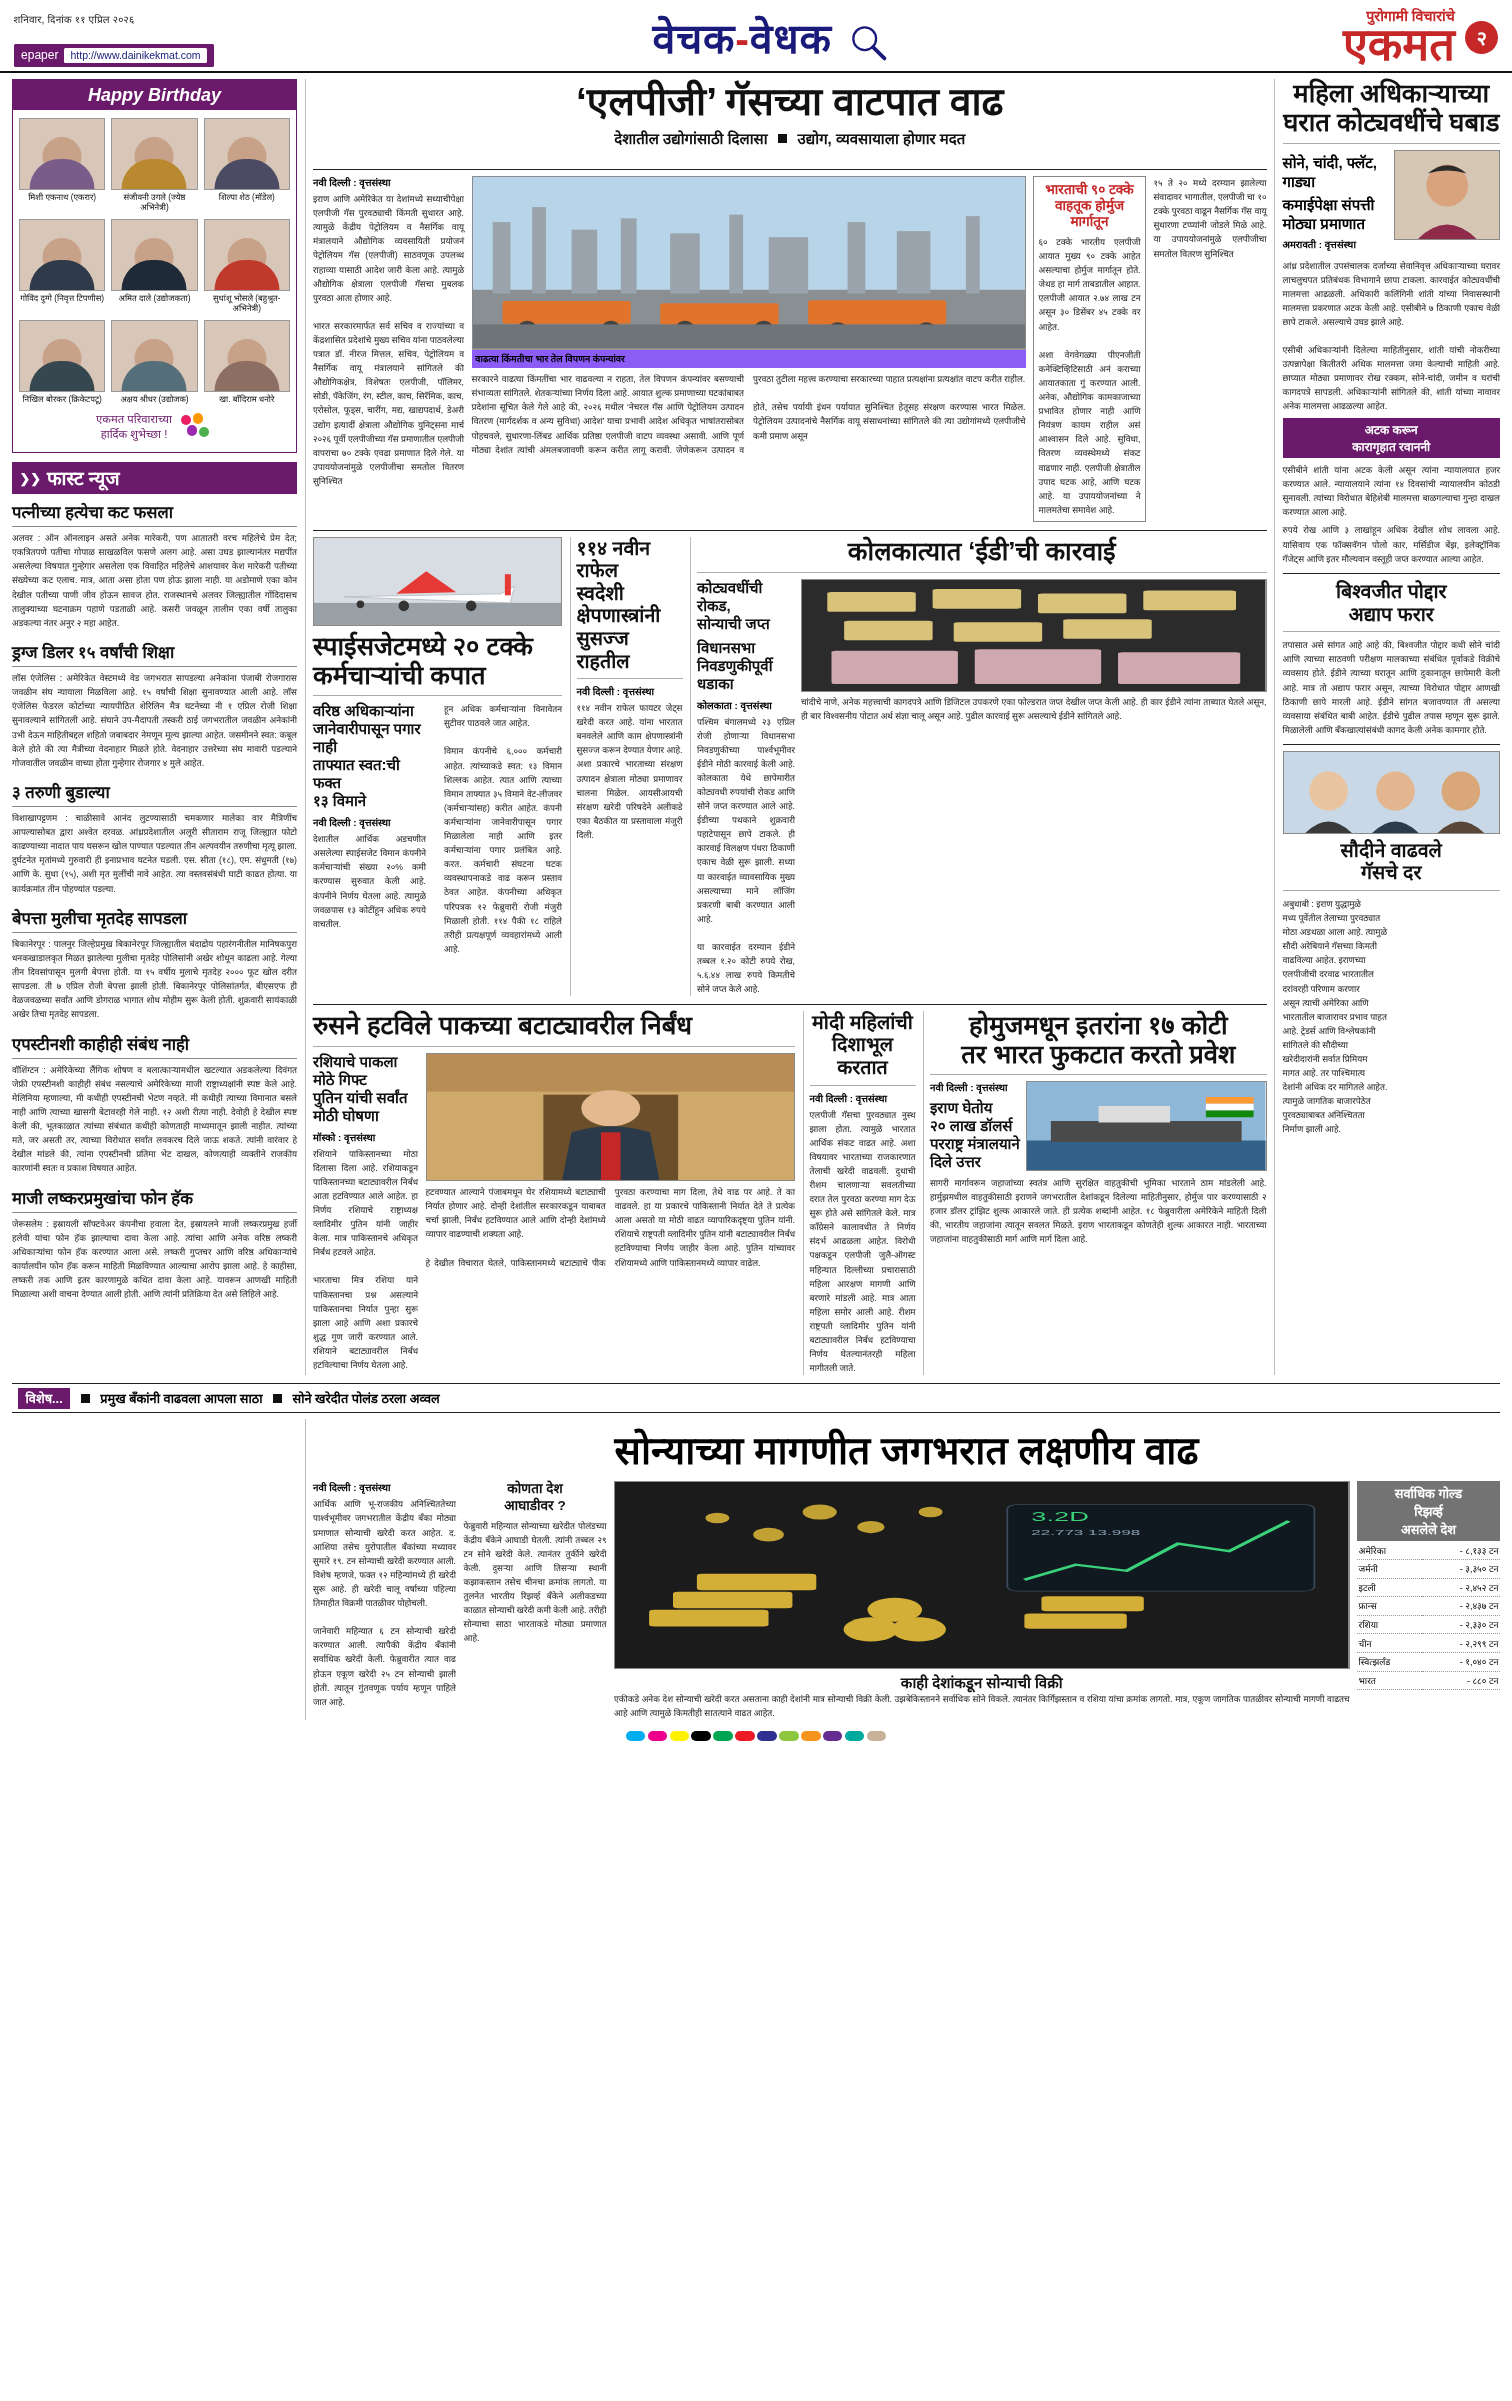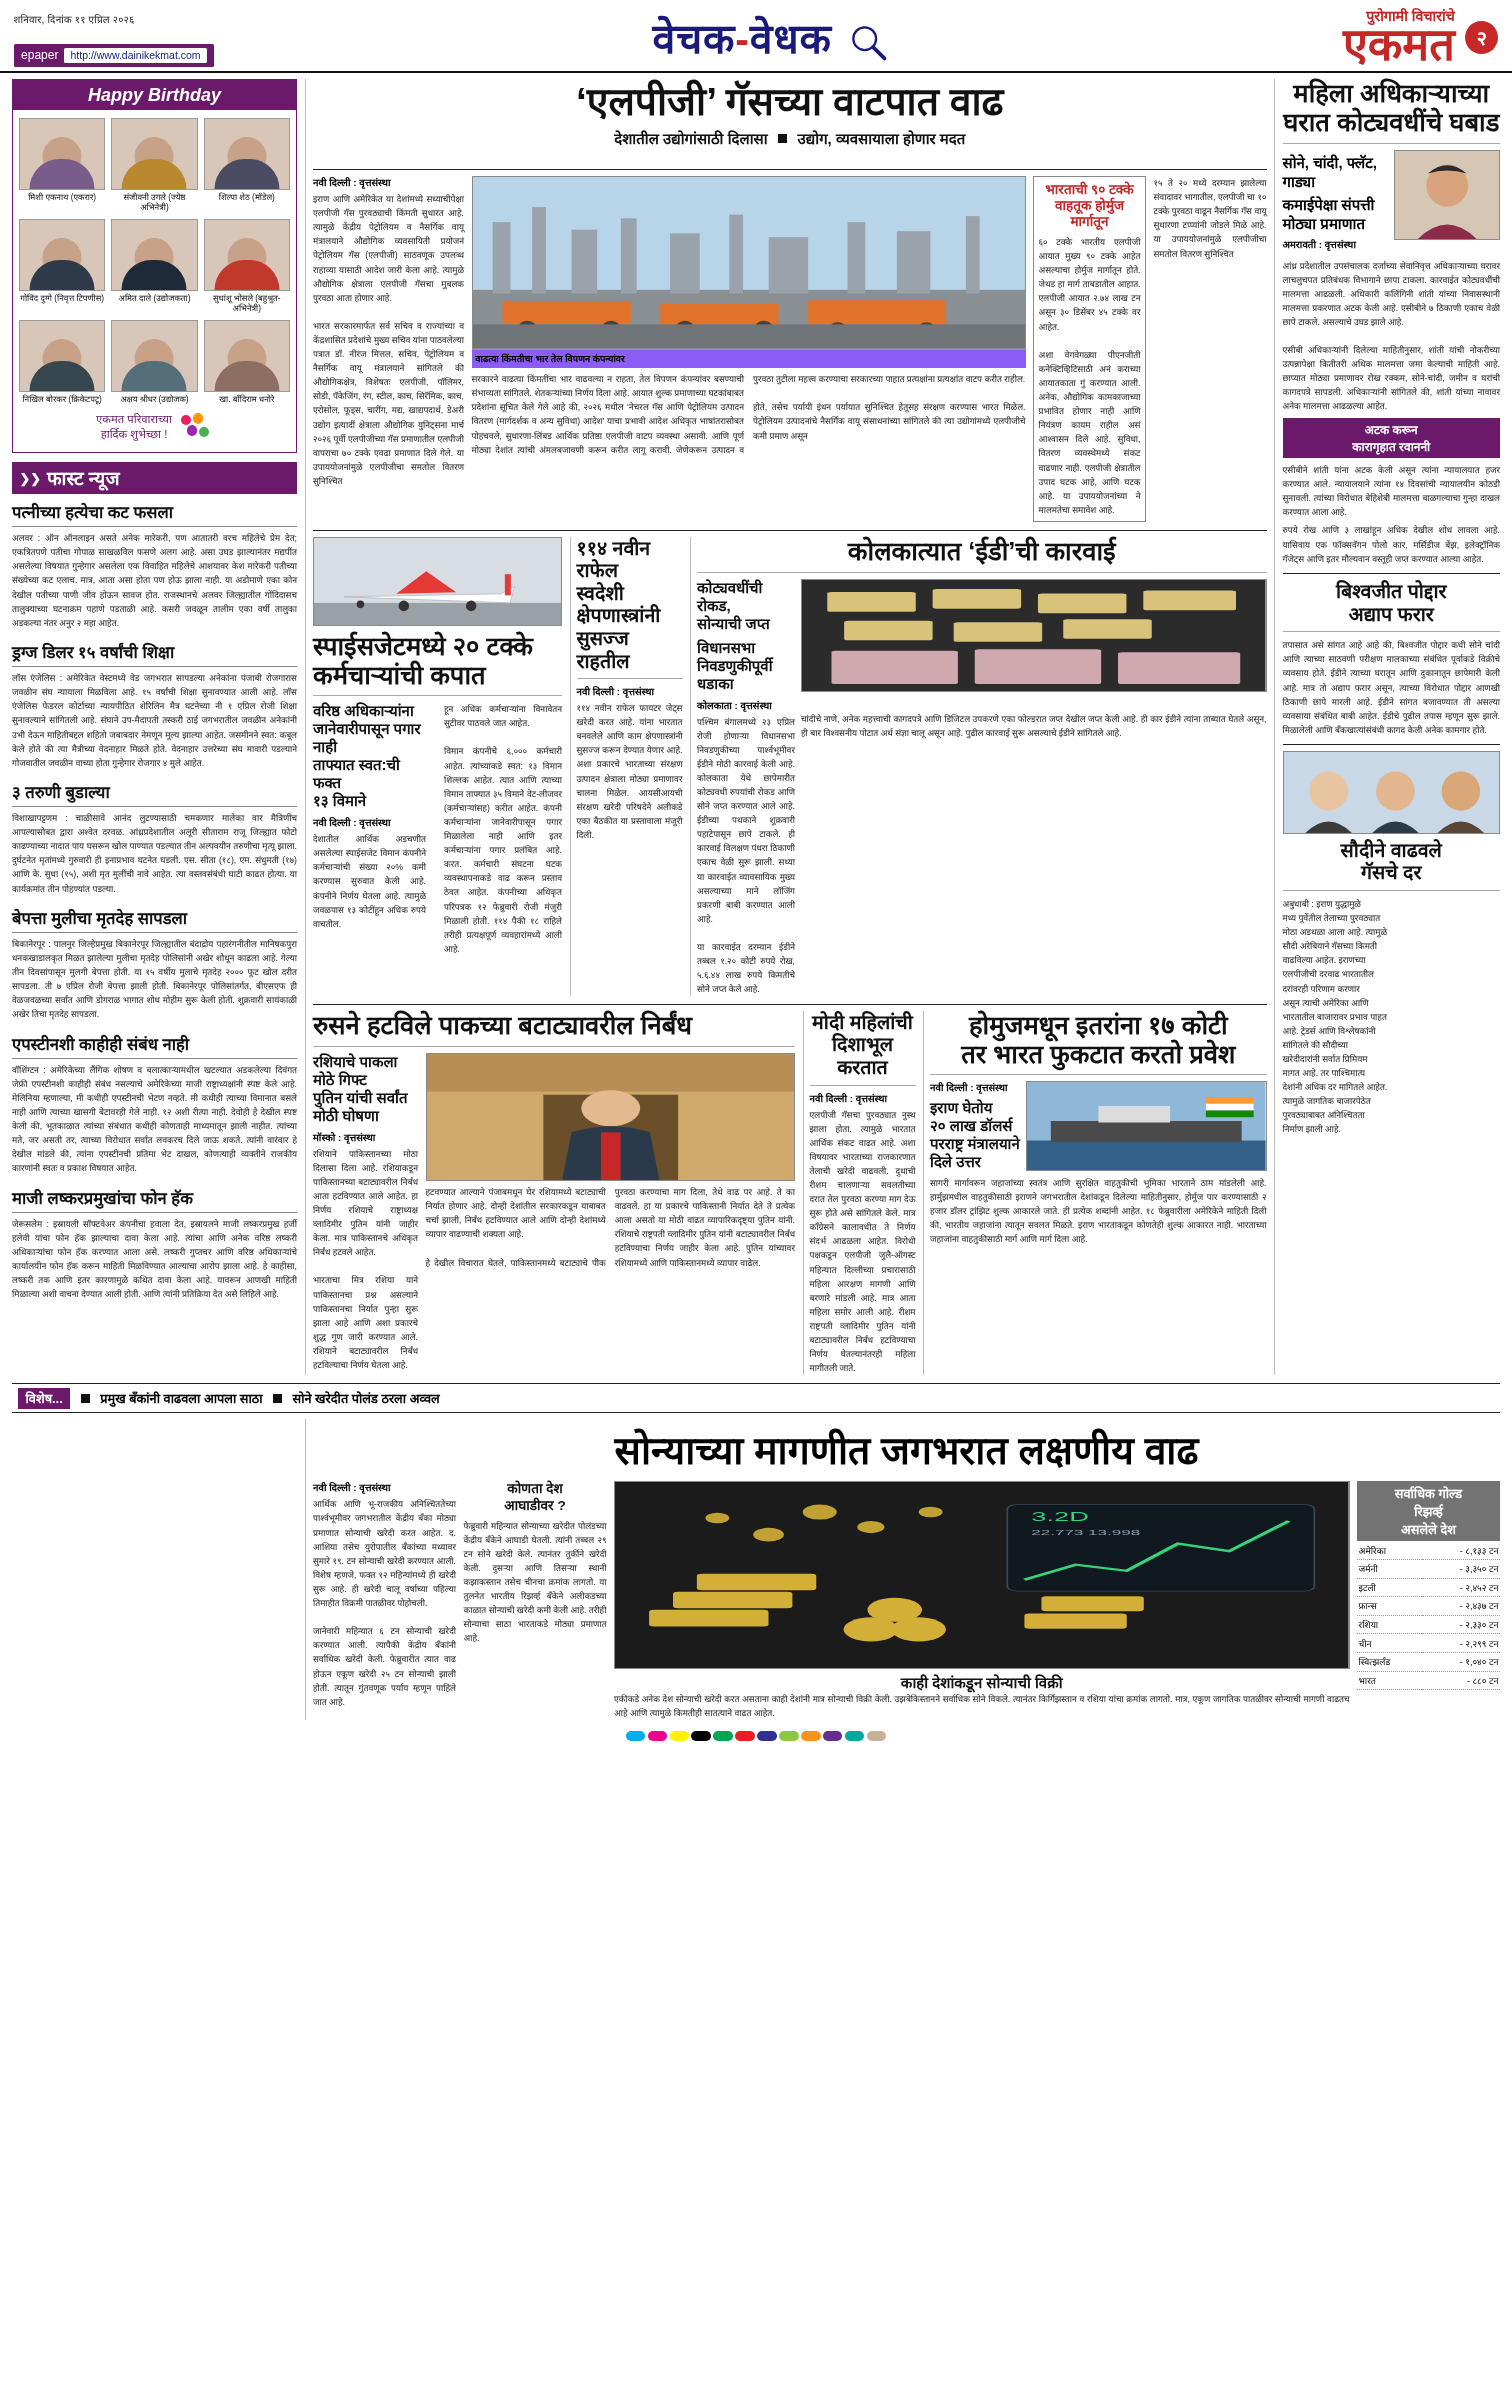--- a/index.html
+++ b/index.html
@@ -423,21 +423,21 @@
                       <rect x="72" y="56" width="42" height="26" rx="2"></rect>
                     <rect x="124" y="52" width="42" height="26" rx="2"></rect>
                   </g>
                   <g fill="#cfa8b0">
                     <rect x="14" y="94" width="60" height="44" rx="2"></rect>
                       <rect x="82" y="92" width="60" height="46" rx="2"></rect>
                     <rect x="150" y="96" width="58" height="42" rx="2"></rect>
                   </g>
                 </svg>
               </div>
-              <div class="bodytext" style="margin-top:20px; white-space:pre-line">चांदीचे नाणे, अनेक महत्त्वाची कागदपत्रे आणि डिजिटल उपकरणे एका फोल्डरात जप्त देखील जप्त केली आहे. ही कार ईडीने त्यांना ताब्यात घेतले असून, ही बार विश्वसनीय पोटात अर्थ संज्ञा चालू असून आहे. पुढील कारवाई सुरू असल्याचे ईडीने सांगितले आहे.</div>
+              <div class="bodytext" style="margin-top:3px; white-space:pre-line">चांदीचे नाणे, अनेक महत्त्वाची कागदपत्रे आणि डिजिटल उपकरणे एका फोल्डरात जप्त देखील जप्त केली आहे. ही कार ईडीने त्यांना ताब्यात घेतले असून, ही बार विश्वसनीय पोटात अर्थ संज्ञा चालू असून आहे. पुढील कारवाई सुरू असल्याचे ईडीने सांगितले आहे.</div>
             </div>
           </div>
         </div>
       </div>
 
       <div class="hrule"></div>
 
       <div class="mid-cols">
         <div style="width:482px">
           <div class="head2">रुसने हटविले पाकच्या बटाट्यावरील निर्बंध</div>

